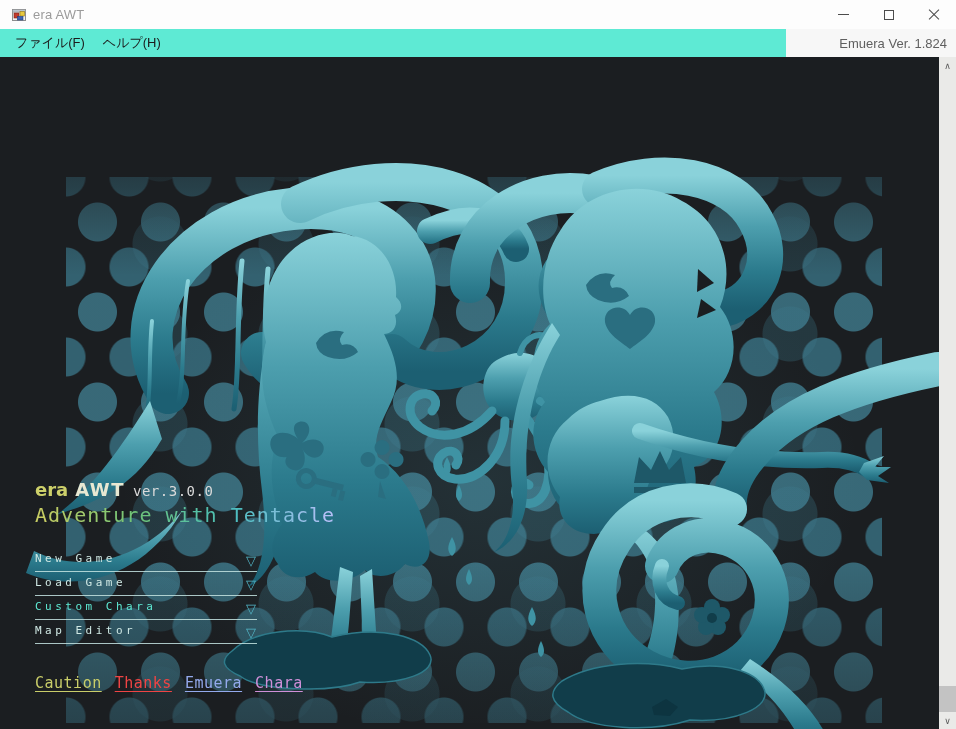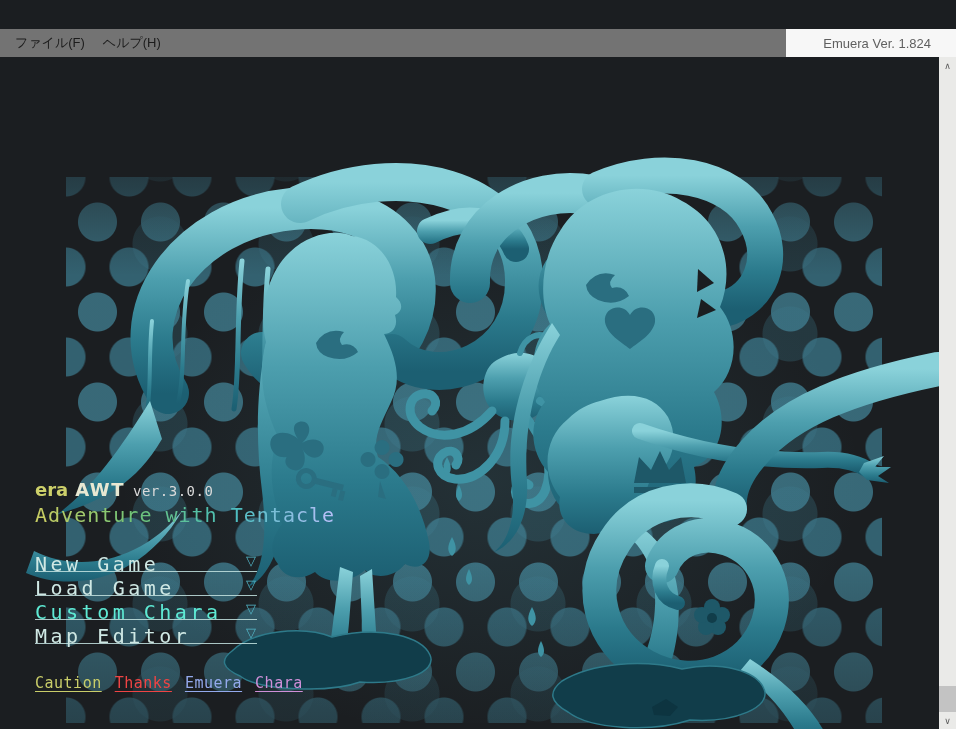--- a/index.html
+++ b/index.html
@@ -14,26 +14,26 @@
   .title-text{font-size:13px;color:#9b9b9b;letter-spacing:.2px;}
   .win-controls{position:absolute;right:0;top:0;height:29px;display:flex;}
   .winbtn{width:45px;height:29px;display:flex;align-items:center;justify-content:center;cursor:default;}
   .g-min{width:11px;height:1px;background:#4c4c4c;}
   .g-max{width:10px;height:10px;border:1px solid #4c4c4c;}
   .g-close{position:relative;width:12px;height:12px;}
   .g-close i{position:absolute;left:-1px;top:5px;width:14px;height:1px;background:#4c4c4c;}
   .g-close i.a{transform:rotate(45deg);} .g-close i.b{transform:rotate(-45deg);}
 
   
-  .menubar{position:absolute;left:0;top:29px;width:956px;height:28px;background:#737373;
+  .menubar{position:absolute;left:0;top:29px;width:956px;height:28px;background:#5eead4;
            display:flex;align-items:center;font-size:13px;color:#1c1c1c;}
   .menu-entry{padding:0 9px;height:100%;display:flex;align-items:center;}
   .menu-entry:first-child{margin-left:6px;}
   .version-panel{position:absolute;right:0;top:0;height:28px;width:170px;background:#f7f7f7;
-                 display:flex;align-items:center;justify-content:flex-end;padding-right:25px;
+                 display:flex;align-items:center;justify-content:flex-end;padding-right:9px;
                  color:#5f5f5f;font-size:13px;}
 
   
   .client{position:absolute;left:0;top:71px;width:939px;height:672px;background:#1b1e21;overflow:hidden;}
 
   .dots{position:absolute;left:66px;top:106px;width:816px;height:546px;
     background-image:
       radial-gradient(circle, rgba(62,122,141,.28) 0 27px, rgba(62,122,141,0) 28px),
       radial-gradient(circle, rgba(64,125,144,.78) 0 19px, rgba(64,125,144,0) 20px),
       radial-gradient(circle, rgba(58,116,134,.78) 0 19px, rgba(58,116,134,0) 20px);
@@ -51,40 +51,64 @@
   .logo-line{position:absolute;left:35px;top:408px;white-space:nowrap;}
   .logo-era{font-family:"DejaVu Sans","Liberation Sans",sans-serif;font-weight:bold;font-size:18px;}
   .logo-awt{font-family:"DejaVu Sans","Liberation Sans",sans-serif;font-weight:bold;font-size:18px;
             letter-spacing:1.5px;margin-left:7px;}
   .logo-ver{font-size:14px;margin-left:8px;letter-spacing:.5px;}
   .subtitle{position:absolute;left:35px;top:432px;font-size:20px;letter-spacing:1px;white-space:nowrap;}
 
   .menu-list{position:absolute;left:35px;top:480px;width:222px;}
   .menu-item{position:relative;width:222px;height:24px;cursor:pointer;
              border-bottom:0;}
-  .menu-item .lbl{position:absolute;left:0;top:1px;font-size:20px;letter-spacing:3.5px;white-space:nowrap;}
+  .menu-item .lbl{position:absolute;left:0;top:1px;font-size:11px;letter-spacing:3.5px;white-space:nowrap;}
   .menu-item .tri{position:absolute;right:1px;top:2px;font-size:13px;
                   font-family:"DejaVu Sans","Liberation Sans",sans-serif;}
   .menu-item .rule{position:absolute;left:0;right:0;top:20px;height:1px;background:rgba(196,228,226,.85);}
 
   .footer-links{position:absolute;left:35px;top:603px;font-size:15px;letter-spacing:.5px;white-space:nowrap;}
   .flink{text-decoration:underline;text-underline-offset:3px;margin-right:13px;cursor:pointer;}
 
   
   .scrollbar{position:absolute;right:0;top:57px;width:17px;height:672px;background:#eaeae8;}
   .sb-btn{position:absolute;left:0;width:17px;height:17px;display:flex;align-items:center;justify-content:center;
           color:#5a5a5a;font-size:9px;font-family:"DejaVu Sans","Liberation Sans",sans-serif;}
   .sb-up{top:0;} .sb-down{bottom:0;}
   .sb-thumb{position:absolute;left:0;top:629px;width:17px;height:26px;background:#c3c3c3;}
 </style>
 </head>
 <body>
 
 <div class="window">
 
+  <div class="titlebar">
+    <svg class="app-icon" viewBox="0 0 16 16">
+      <rect x="1.5" y="2.5" width="13" height="11" fill="#f2f2f2" stroke="#8d8d8d"></rect>
+      <rect x="1.5" y="2.5" width="13" height="2.6" fill="#b9c4cf" stroke="#8d8d8d" stroke-width=".6"></rect>
+      <rect x="3" y="6" width="5" height="5" fill="#c23b2e" stroke="#7c2018" stroke-width=".6"></rect>
+      <rect x="9" y="4.4" width="4.6" height="4.6" fill="#e8c93e" stroke="#95791c" stroke-width=".6"></rect>
+      <rect x="6.4" y="9.4" width="5.6" height="3.6" fill="#3e63b0" stroke="#24407c" stroke-width=".6"></rect>
+    </svg>
+    <span class="title-text">era AWT</span>
+    <div class="win-controls">
+      <div class="winbtn">
+          <span class="g-min"></span>
+        </div>
+      <div class="winbtn">
+          <span class="g-max"></span>
+        </div>
+      <div class="winbtn">
+        <span class="g-close">
+            <i class="a"></i>
+            <i class="b"></i>
+          </span>
+      </div>
+    </div>
+  </div>
 
   <div class="menubar">
     <div class="menu-entry">ファイル(F)</div>
     <div class="menu-entry">ヘルプ(H)</div>
     <div class="version-panel">Emuera Ver. 1.824</div>
   </div>
 
   <div class="client">
 
     <div class="dots"></div>

